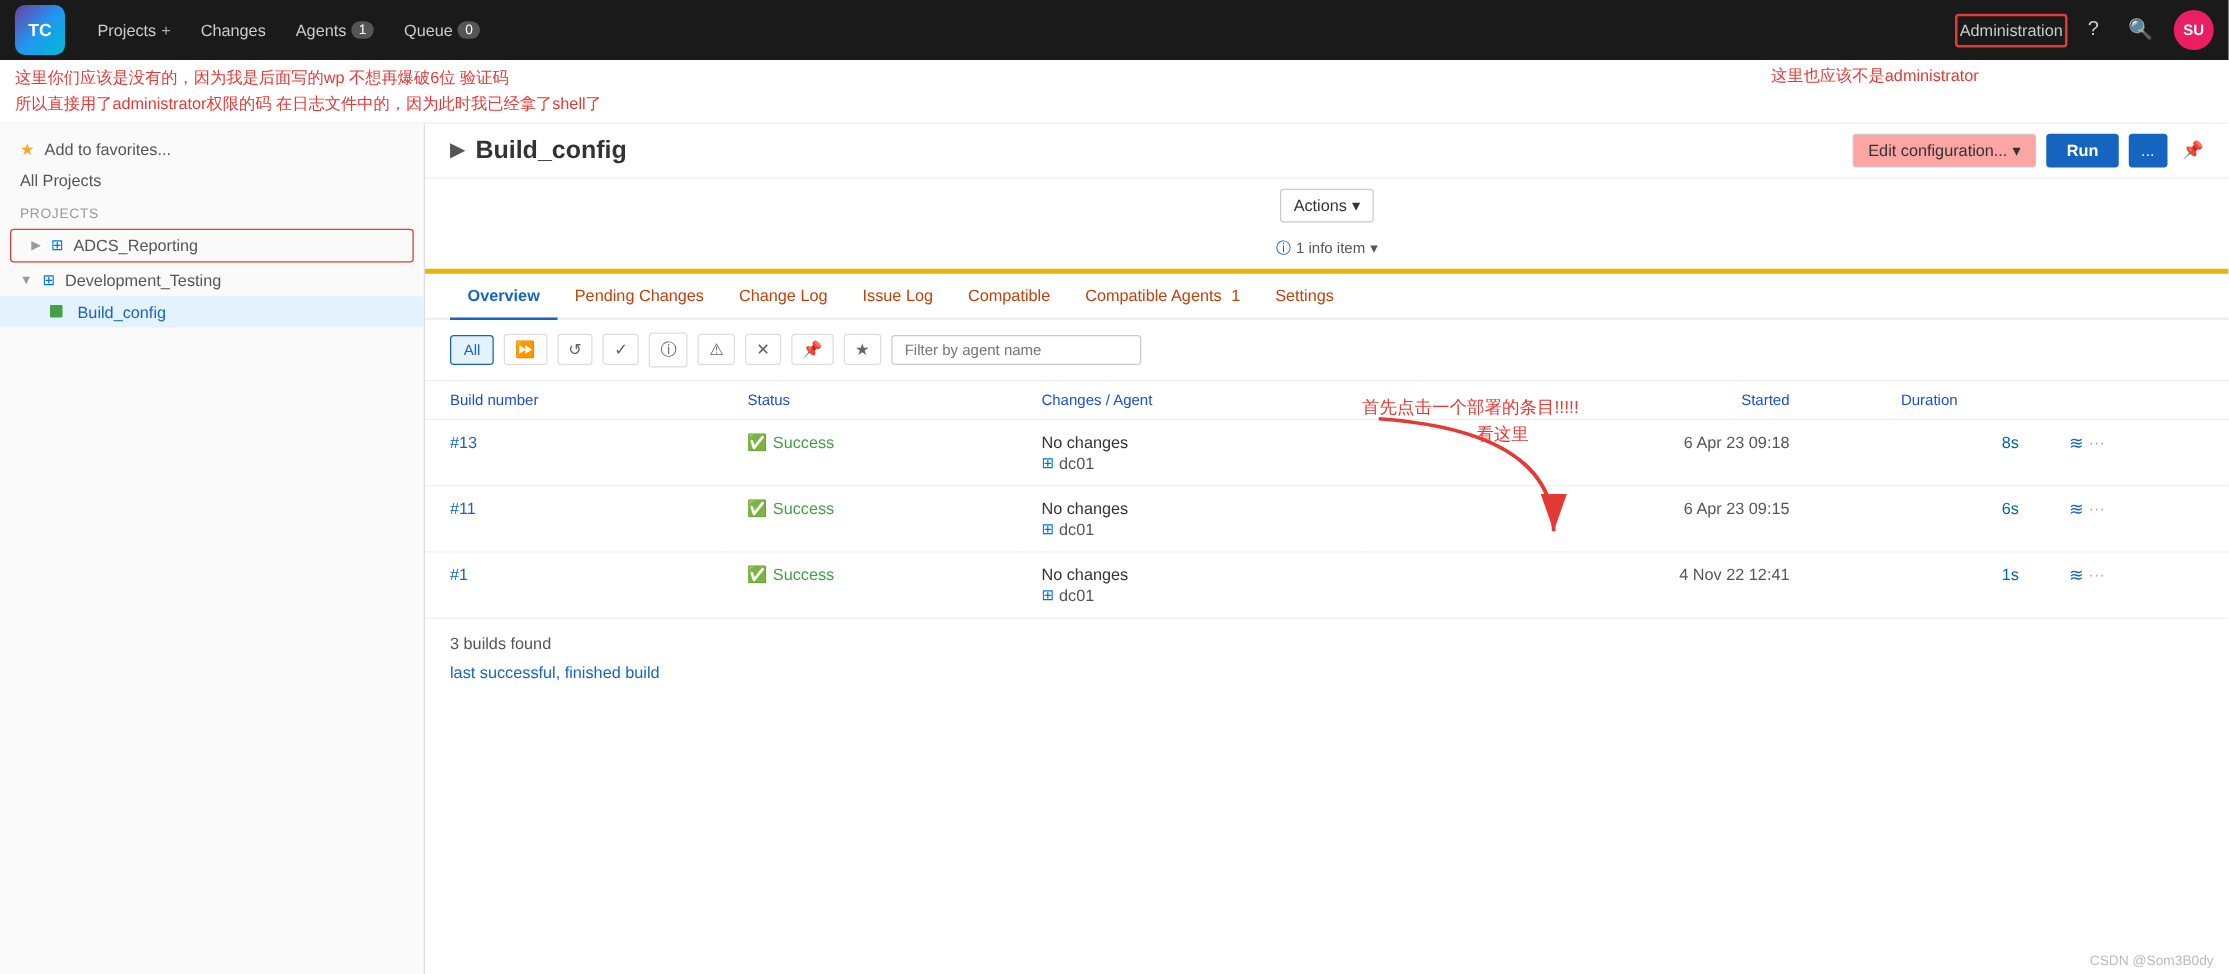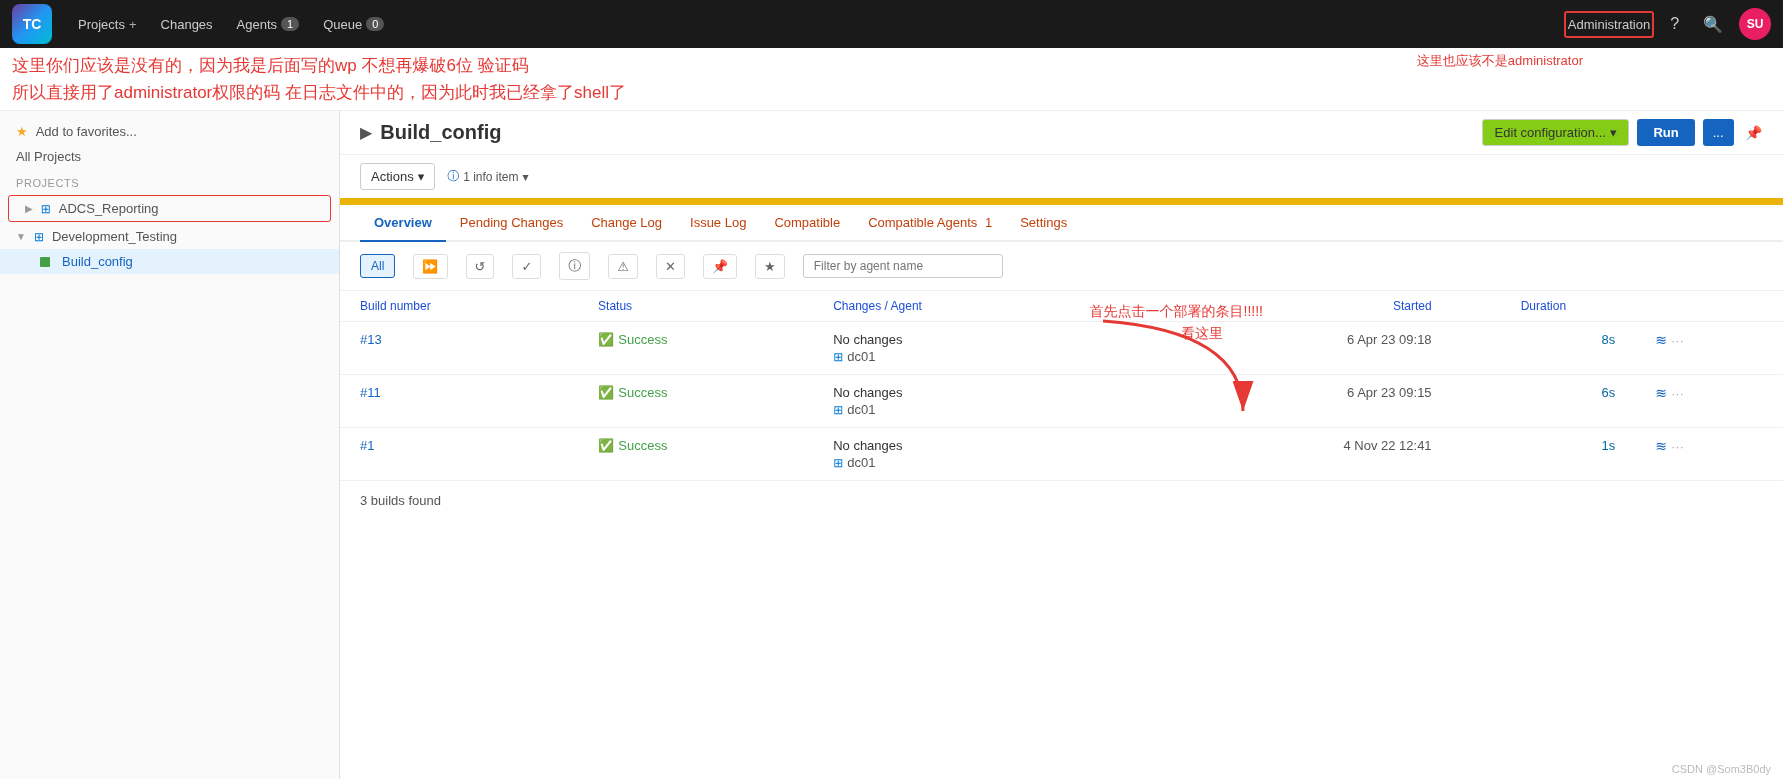--- a/index.html
+++ b/index.html
@@ -92,39 +92,40 @@
     
     .build-header {
       display: flex; align-items: center; justify-content: space-between;
       padding: 8px 20px;
       border-bottom: 1px solid #eee;
     }
     .build-title { font-size: 20px; font-weight: bold; color: #333; display: flex; align-items: center; gap: 8px; }
     .build-title-icon { color: #555; font-size: 16px; }
     .build-header-right { display: flex; align-items: center; gap: 8px; }
     .edit-config-btn {
-      border: 1px solid #ccc; background: #84cc16; padding: 5px 12px;
+      border: 1px solid #ccc; background: #fca5a5; padding: 5px 12px;
       border-radius: 3px; cursor: pointer; color: #333; font-size: 13px;
       display: flex; align-items: center; gap: 4px;
     }
     .run-btn {
       background: #1565c0; color: #fff; border: none; padding: 6px 16px;
       border-radius: 3px; cursor: pointer; font-size: 13px; font-weight: 600;
     }
     .more-btn {
       background: #1565c0; color: #fff; border: none; padding: 6px 10px;
       border-radius: 3px; cursor: pointer; font-size: 13px;
     }
     .pin-icon { color: #999; font-size: 14px; cursor: pointer; margin-left: 4px; }
 
     
     .actions-bar {
       display: flex; align-items: center; gap: 12px;
       padding: 8px 20px;
-      border-bottom: 7px solid #eab308;
+      border-bottom: 4px solid #eab308;
+      flex-direction: column;
     }
     .actions-btn {
       border: 1px solid #ccc; background: #fff; padding: 5px 10px;
       border-radius: 3px; cursor: pointer; color: #333; font-size: 13px;
       display: flex; align-items: center; gap: 4px;
     }
     .info-item { color: #555; font-size: 12px; display: flex; align-items: center; gap: 4px; cursor: pointer; }
     .info-icon { color: #1565c0; }
 
     
@@ -134,21 +135,21 @@
       padding: 0 20px;
     }
     .tab {
       padding: 10px 14px; cursor: pointer; color: #c2410c; font-size: 13px;
       border-bottom: 2px solid transparent; margin-bottom: -2px;
     }
     .tab.active { color: #1565c0; border-bottom: 2px solid #1565c0; font-weight: 600; }
 
     
     .filter-bar {
-      display: flex; align-items: center; gap: 18px;
+      display: flex; align-items: center; gap: 8px;
       padding: 10px 20px;
       border-bottom: 1px solid #eee;
     }
     .filter-btn {
       padding: 4px 10px; border: 1px solid #1565c0; border-radius: 3px;
       cursor: pointer; font-size: 12px; background: #e3f2fd; color: #1565c0;
     }
     .filter-icon-btn {
       padding: 4px 8px; border: 1px solid #ddd; border-radius: 3px;
       cursor: pointer; font-size: 13px; background: #fff; color: #666;
@@ -177,21 +178,21 @@
 
     
     .builds-footer { padding: 12px 20px; color: #555; font-size: 13px; }
     .builds-footer-link { color: #1565c0; text-decoration: none; cursor: pointer; }
 
     
     .watermark { position: fixed; bottom: 4px; right: 12px; color: #bbb; font-size: 11px; }
 
     
     .red-annotation {
-      color: #e53935; font-size: 17px; font-weight: normal;
+      color: #e53935; font-size: 13px; font-weight: normal;
     }
 
     .scroll-icon { color: #1565c0; font-size: 14px; }
 
     th.th-started { text-align: right; }
     th.th-duration { text-align: center; }
     td.td-started { text-align: right; }
     td.td-duration { text-align: right; }
   </style>
 </head>
@@ -468,17 +469,20 @@
                 <span style="cursor:pointer;">···</span>
               </div>
             </td>
           </tr>
         </tbody>
       </table>
     </div>
 
     <div class="builds-footer">
       <div>3 builds found</div>
+      <div style="margin-top:8px;">
+        <a class="builds-footer-link">last successful, finished build</a>
+      </div>
     </div>
   </div>
 </div>
 
 <div class="watermark">CSDN @Som3B0dy</div>
 
 </body></html>

